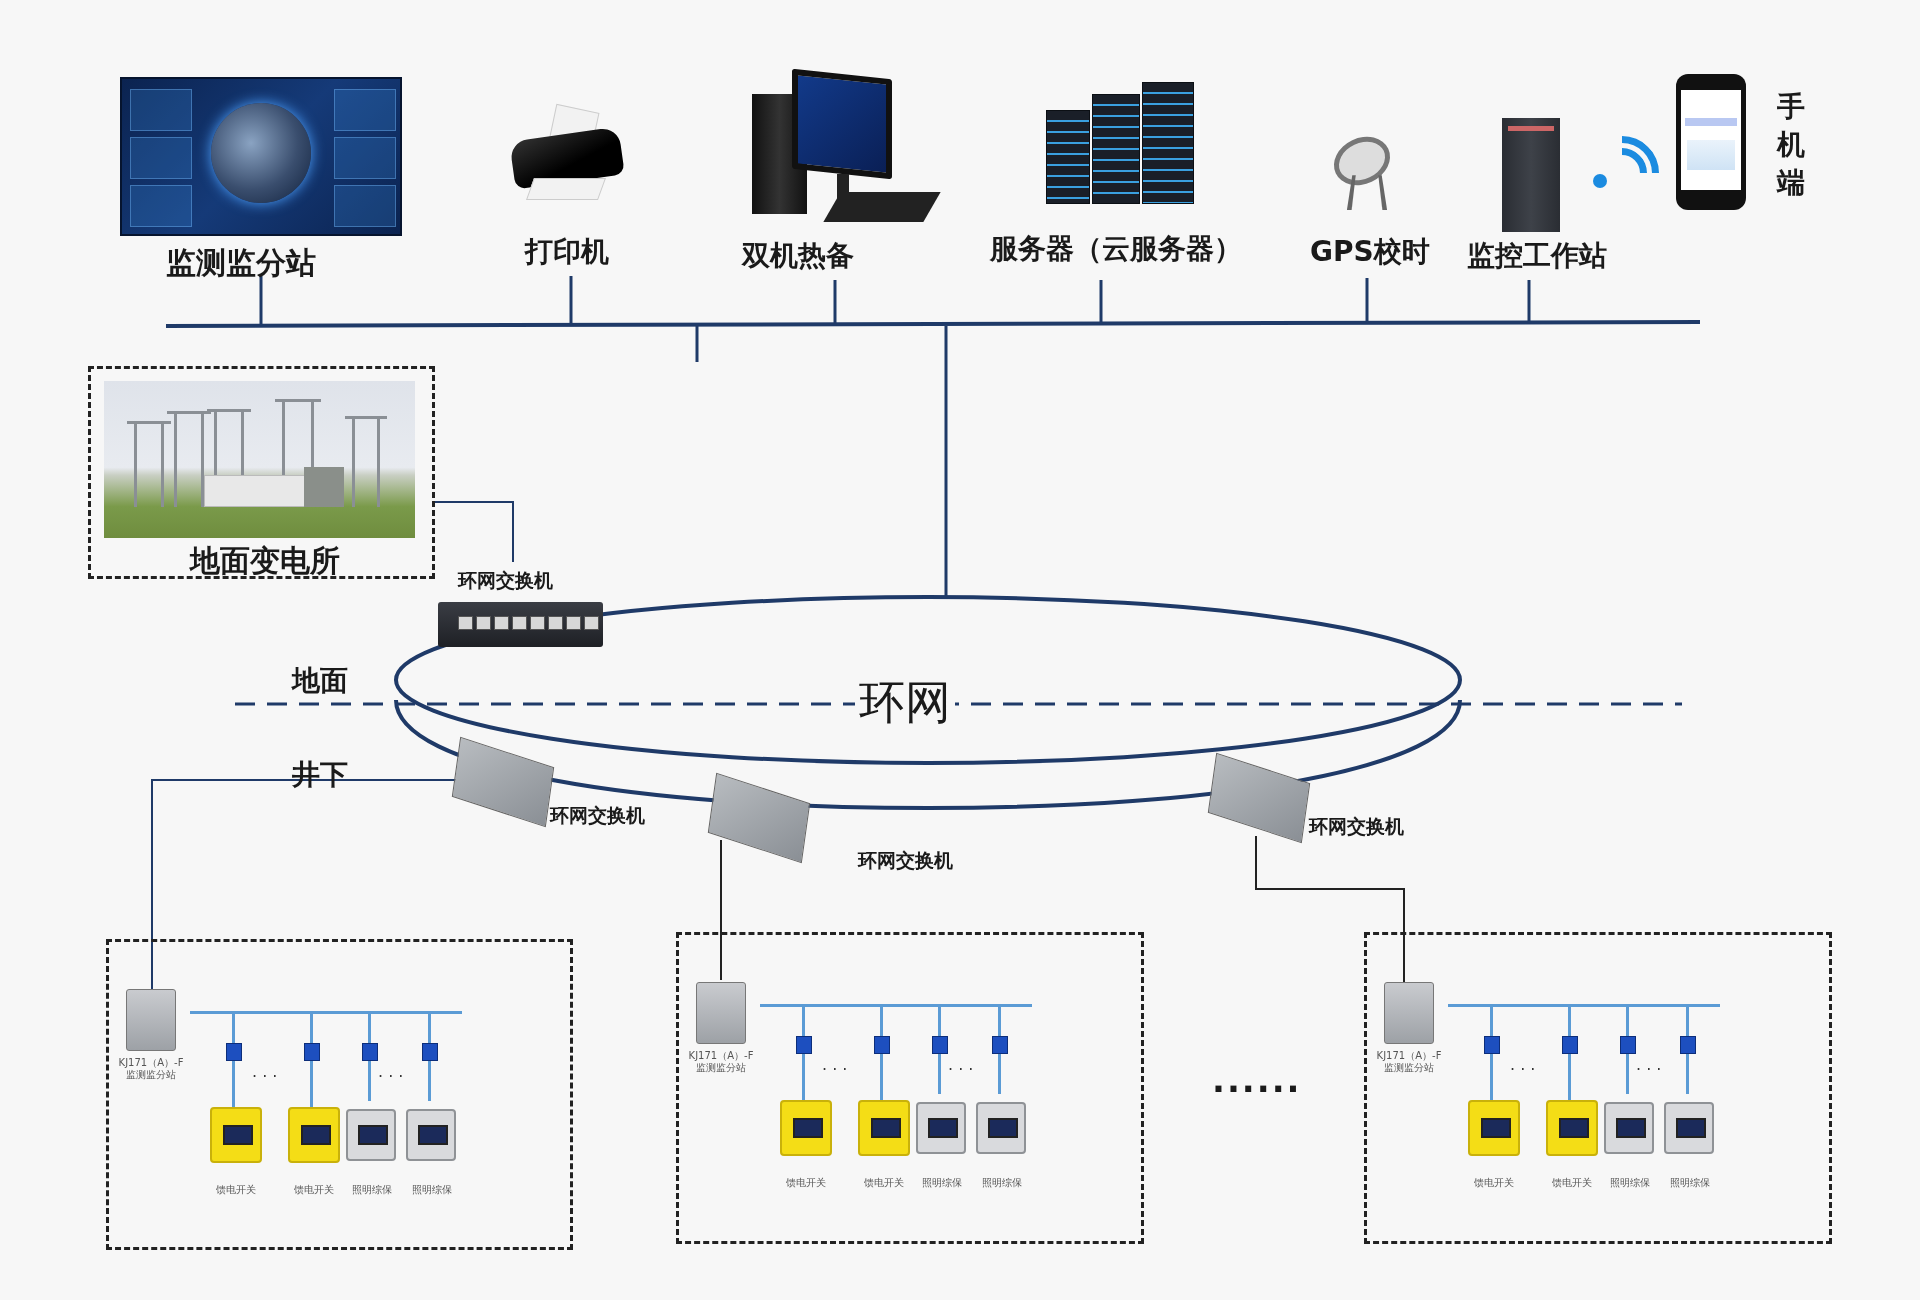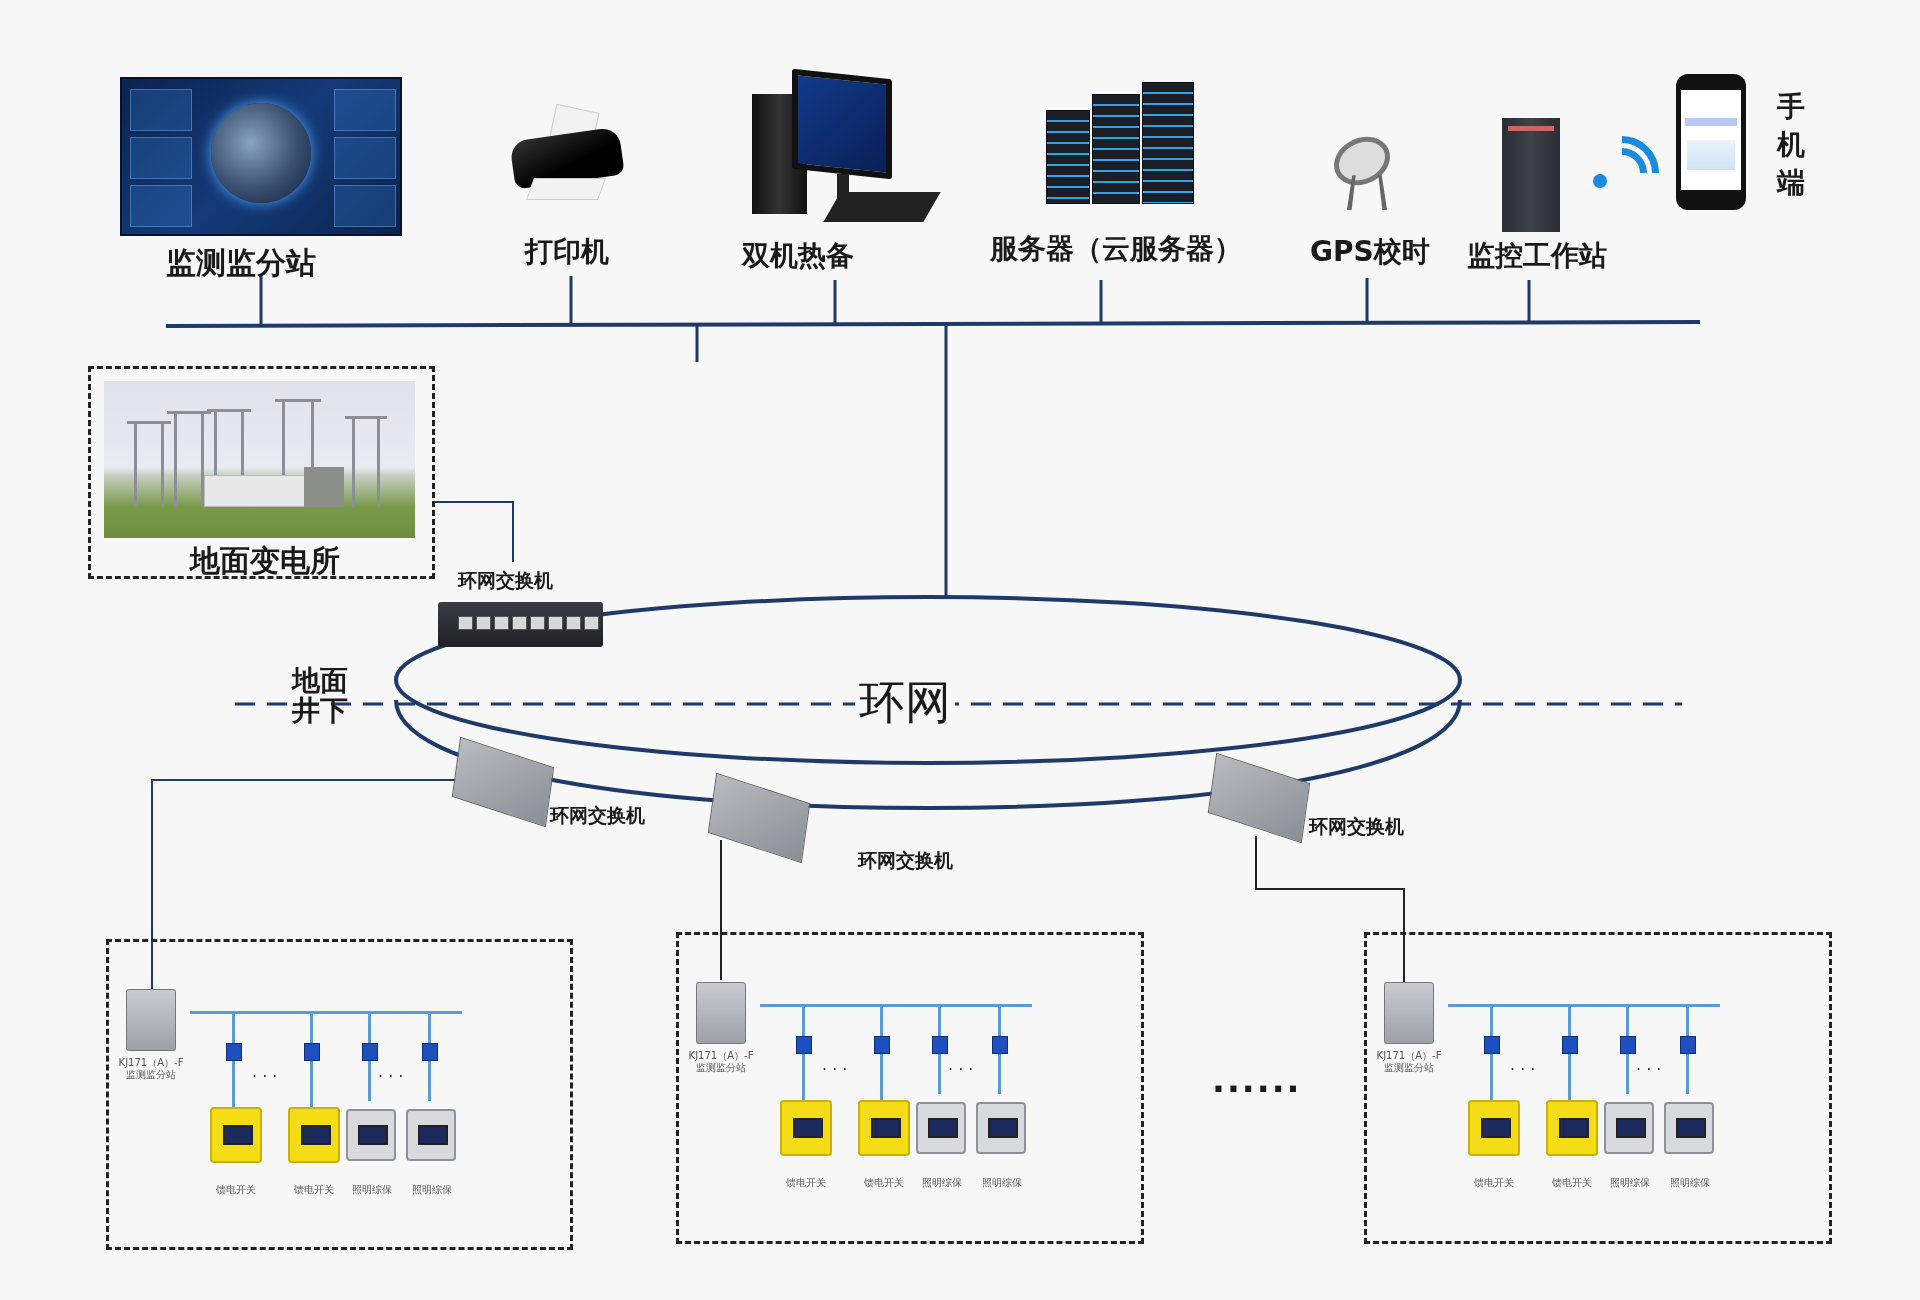--- a/index.html
+++ b/index.html
@@ -149,21 +149,21 @@
     <div class="port" style="width:13px;height:12px;"></div>
       <div class="port" style="width:13px;height:12px;"></div>
     <div class="port" style="width:13px;height:12px;"></div>
       <div class="port" style="width:13px;height:12px;"></div>
     <div class="port" style="width:13px;height:12px;"></div>
       <div class="port" style="width:13px;height:12px;"></div>
   </div>
 </div>
 
 <div class="lbl mid" style="left:292px;top:662px;">地面</div>
-<div class="lbl mid" style="left:292px;top:692px;">井下</div>
+<div class="lbl mid" style="left:292px;top:756px;">井下</div>
 
 <div class="lbl" style="left:855px;top:672px;font-size:46px;font-weight:normal;background:#f7f7f7;padding:0 4px;">环网</div>
 
 <div class="abs junction" style="left:456px;top:752px;width:92px;height:58px;"></div>
 <div class="lbl small" style="left:550px;top:803px;">环网交换机</div>
 
 <div class="abs junction" style="left:712px;top:788px;width:92px;height:58px;"></div>
 <div class="lbl small" style="left:858px;top:848px;">环网交换机</div>
 
 <div class="abs junction" style="left:1212px;top:768px;width:92px;height:58px;"></div>

